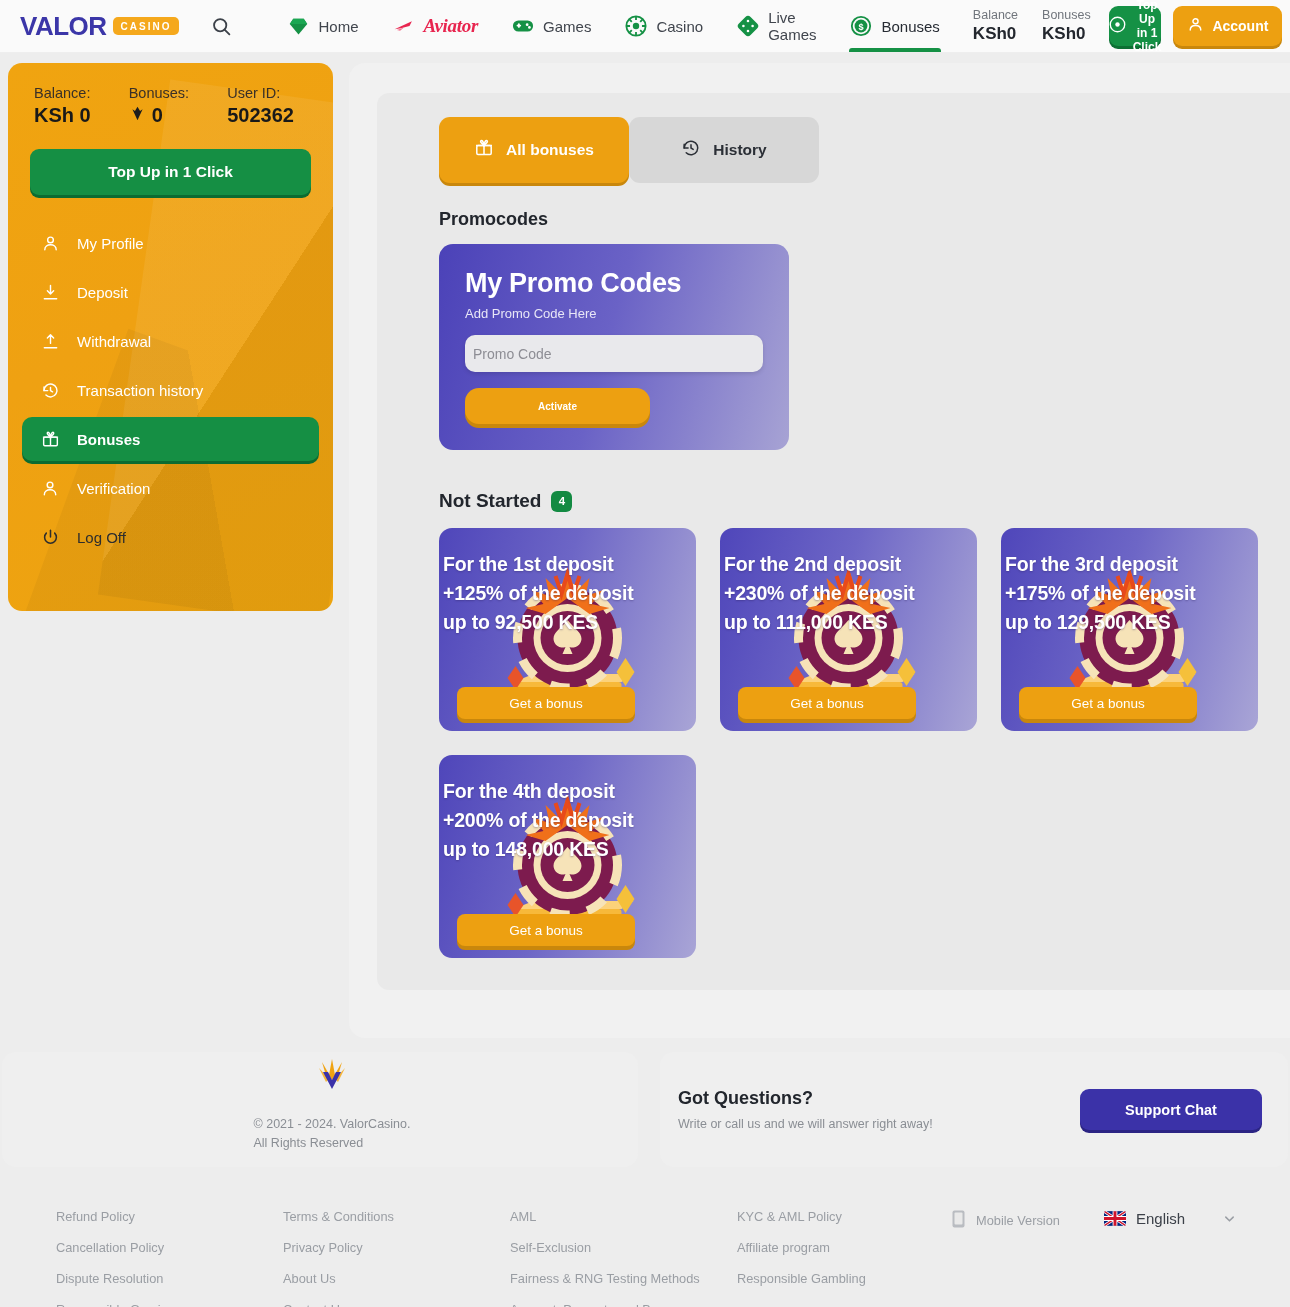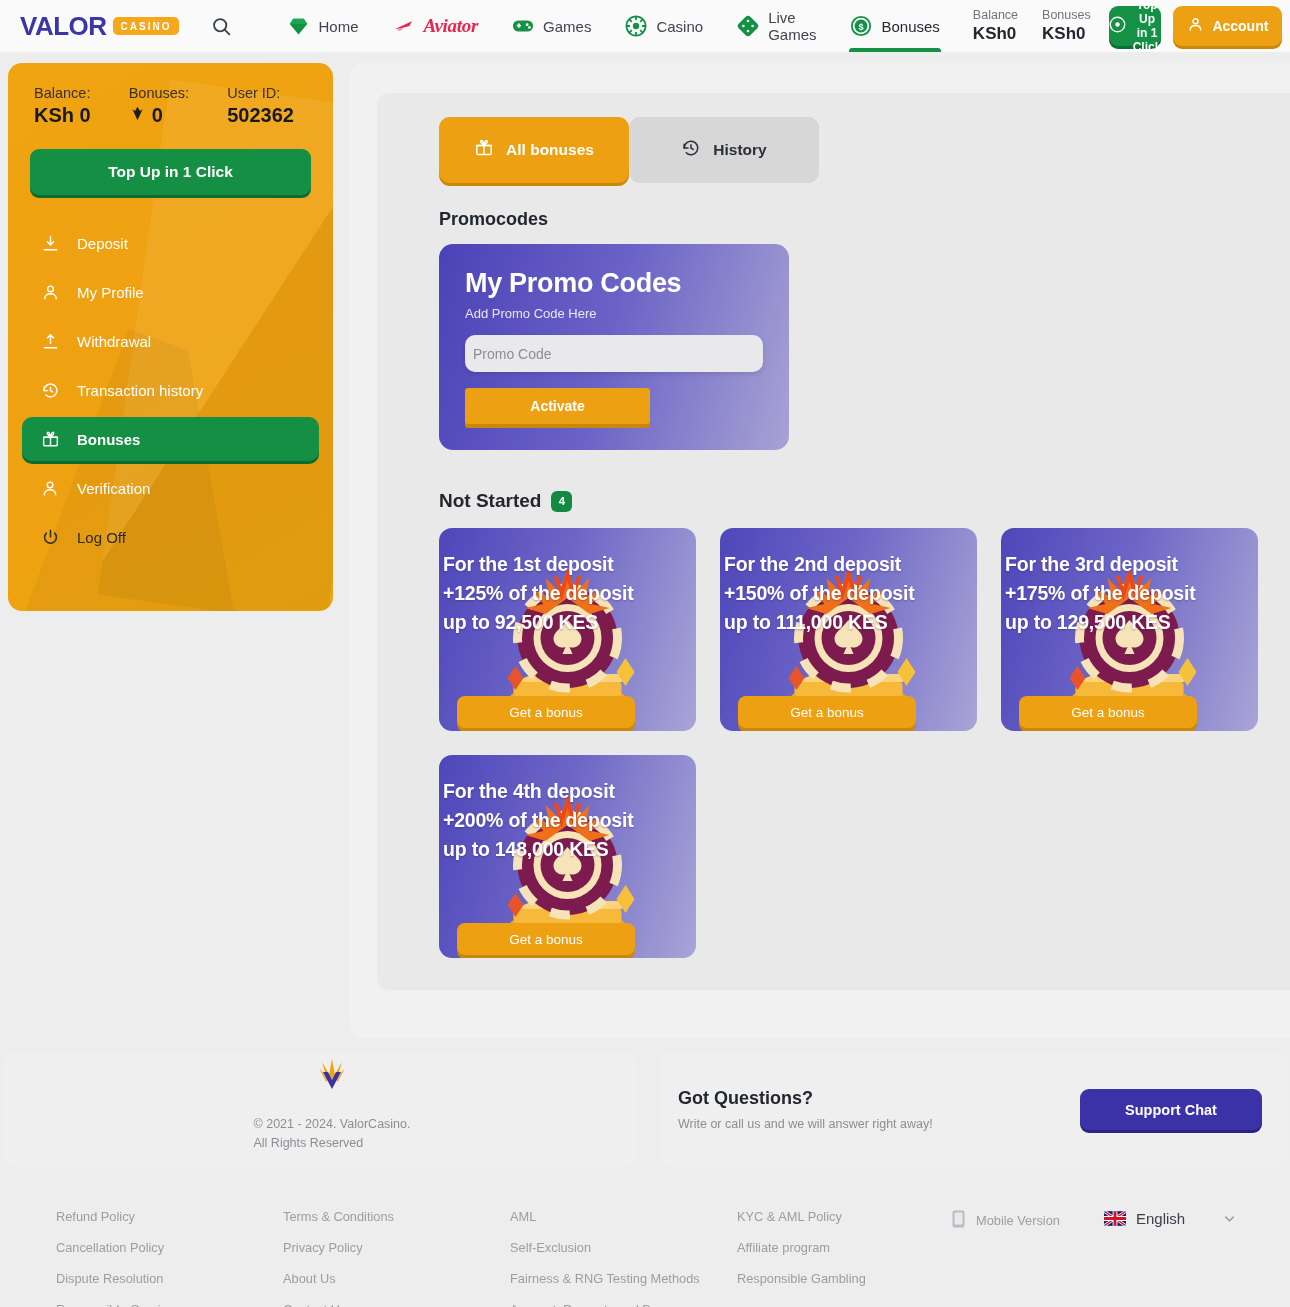--- a/index.html
+++ b/index.html
@@ -86,40 +86,40 @@
   
   .promo-card { width: 350px; border-radius: 14px; padding: 24px 26px 26px;
                 background: linear-gradient(105deg,#4b42b8 0%,#6a62c6 48%,#a7a3d4 100%); }
   .promo-h { font-size: 27px; font-weight: bold; color:#fff; letter-spacing:-0.3px; }
   .promo-sub { font-size: 13px; color:#e8e6f7; margin-top: 7px; }
   .promo-input { margin-top: 14px; width: 100%; height: 37px; border-radius: 10px; border: none;
                  background: #e9e9ec; padding: 0 8px; font-size: 14px; color:#555;
                  font-family:"Liberation Sans",sans-serif; outline:none; box-shadow: 0 2px 4px rgba(0,0,0,.12); }
   .promo-input::placeholder { color:#8d8d94; }
   .promo-btn { margin-top: 16px; width: 185px; height: 36px; background:#eda011; border:none;
-               border-radius:3px; color:#fff; font-size:14px; font-weight:bold; cursor:pointer;
+               border-radius:14px; color:#fff; font-size:10px; font-weight:bold; cursor:pointer;
                box-shadow: 0 4px 0 #c9870c; font-family:"Liberation Sans",sans-serif; }
 
   
   .ns-head { display:flex; align-items:center; gap:10px; margin: 40px 0 16px; }
   .ns-title { font-size: 19px; font-weight: bold; color:#22262d; }
   .ns-badge { background:#138a42; color:#fff; font-size:11.5px; font-weight:bold;
               min-width:21px; height:21px; border-radius:6px; display:flex;
               align-items:center; justify-content:center; padding: 0 5px; }
 
   .bonus-grid { display:grid; grid-template-columns: repeat(3, 257px); gap: 24px 24px; }
   .bonus-card { height: 203px; border-radius: 13px; position: relative; overflow: hidden;
                 padding: 22px 4px 0; cursor: pointer;
                 background: linear-gradient(105deg,#4f46ba 0%,#6d66c6 45%,#a9a5d6 100%); }
   .bonus-txt { font-size: 19.5px; font-weight: bold; color:#fff; line-height: 29px;
                position: relative; z-index: 3; letter-spacing:-0.2px;
                text-shadow: 0 1px 2px rgba(40,30,90,.35); }
   .chip { position:absolute; left: 50%; top: 18px; transform: translateX(-50%);
           width: 165px; height: 175px; z-index: 2; pointer-events:none; }
-  .get-btn { position:absolute; left:18px; bottom:3px; width:178px; height:32px;
+  .get-btn { position:absolute; left:18px; bottom:12px; width:178px; height:32px;
              background:#eda011; border-radius:8px; color:#fff; font-size:13.5px;
              display:flex; align-items:center; justify-content:center; z-index:4;
              box-shadow: 0 4px 0 #c9870c; }
 
   
   .foot-cards { display:flex; gap:22px; padding: 14px 0 0 0; margin: 0 0 0 0; }
   .fcard { background:#efefef; border-radius:14px; height: 115px; display:flex; align-items:center; }
   .fcard-1 { width: 636px; margin-left: 2px; padding-left: 24px; gap: 23px; flex-direction: column; }
   .fcard-2 { flex:1; margin-right: 2px; padding: 0 26px 0 18px; justify-content:space-between; }
   .copy { font-size:12.5px; color:#8a8e94; line-height:19px; }
@@ -280,34 +280,34 @@
     </div>
 
     <div class="topup-side">
       <span>Top Up in 1 Click</span>
     </div>
 
     <nav class="menu">
       <div class="menu-item">
         <span class="menu-ico">
           <svg width="19" height="19" viewBox="0 0 20 20" fill="none" stroke="#fff" stroke-width="1.5" stroke-linecap="round">
+              <circle cx="10" cy="6.3" r="3"></circle>
+              <path d="M4 16.5c0-3.3 2.7-5.2 6-5.2s6 1.9 6 5.2"></path>
+            </svg>
+        </span>
+        <span>My Profile</span>
+      </div>
+      <div class="menu-item">
+        <span class="menu-ico">
+          <svg width="19" height="19" viewBox="0 0 20 20" fill="none" stroke="#fff" stroke-width="1.5" stroke-linecap="round">
               <path d="M10 2.5v9m0 0l-3.3-3.3M10 11.5l3.3-3.3"></path>
               <path d="M3.5 16.5h13"></path>
             </svg>
         </span>
         <span>Deposit</span>
-      </div>
-      <div class="menu-item">
-        <span class="menu-ico">
-          <svg width="19" height="19" viewBox="0 0 20 20" fill="none" stroke="#fff" stroke-width="1.5" stroke-linecap="round">
-              <circle cx="10" cy="6.3" r="3"></circle>
-              <path d="M4 16.5c0-3.3 2.7-5.2 6-5.2s6 1.9 6 5.2"></path>
-            </svg>
-        </span>
-        <span>My Profile</span>
       </div>
       <div class="menu-item">
         <span class="menu-ico">
           <svg width="19" height="19" viewBox="0 0 20 20" fill="none" stroke="#fff" stroke-width="1.5" stroke-linecap="round">
               <path d="M10 12V3m0 0L6.7 6.3M10 3l3.3 3.3"></path>
               <path d="M3.5 16.5h13"></path>
             </svg>
         </span>
         <span>Withdrawal</span>
       </div>
@@ -428,21 +428,21 @@
               <circle cx="82" cy="92" r="34" fill="#f6e3b8"></circle>
               <circle cx="82" cy="92" r="27" fill="#7d1b4e"></circle>
               <path d="M82 74c-7 9-14 12-14 19a9 9 0 0 0 12 8l-3 7h10l-3-7a9 9 0 0 0 12-8c0-7-7-10-14-19z" fill="#f6e3b8"></path>
               <path d="M82 22 L90 46 L104 32 L100 50 L118 44 L106 58 L124 62 L104 68 L82 52 L60 68 L40 62 L58 58 L46 44 L64 50 L60 32 L74 46 Z" fill="#f0701a"></path>
               <path d="M70 30 L76 48 L82 28 L88 48 L94 30" fill="none" stroke="#e84a1b" stroke-width="4"></path>
               <path d="M140 112 l9 14 -9 14 -9-14 z" fill="#f5c03a"></path>
               <path d="M30 120 l8 12 -8 12 -8-12 z" fill="#e8542a"></path>
             </svg>
             <div class="bonus-txt">
               <div>For the 2nd deposit</div>
-              <div>+150% of the deposit</div>
+              <div>+230% of the deposit</div>
               <div>up to 111,000 KES</div>
             </div>
             <div class="get-btn">Get a bonus</div>
           </div>
 
           <div class="bonus-card">
             <svg class="chip" viewBox="0 0 165 175">
               <ellipse cx="82" cy="152" rx="58" ry="13" fill="#f0a81c"></ellipse>
               <rect x="28" y="136" width="108" height="14" rx="3" fill="#f7b93a"></rect>
               <path d="M28 136 L48 128 H148 L136 136 Z" fill="#fcd27a"></path>

